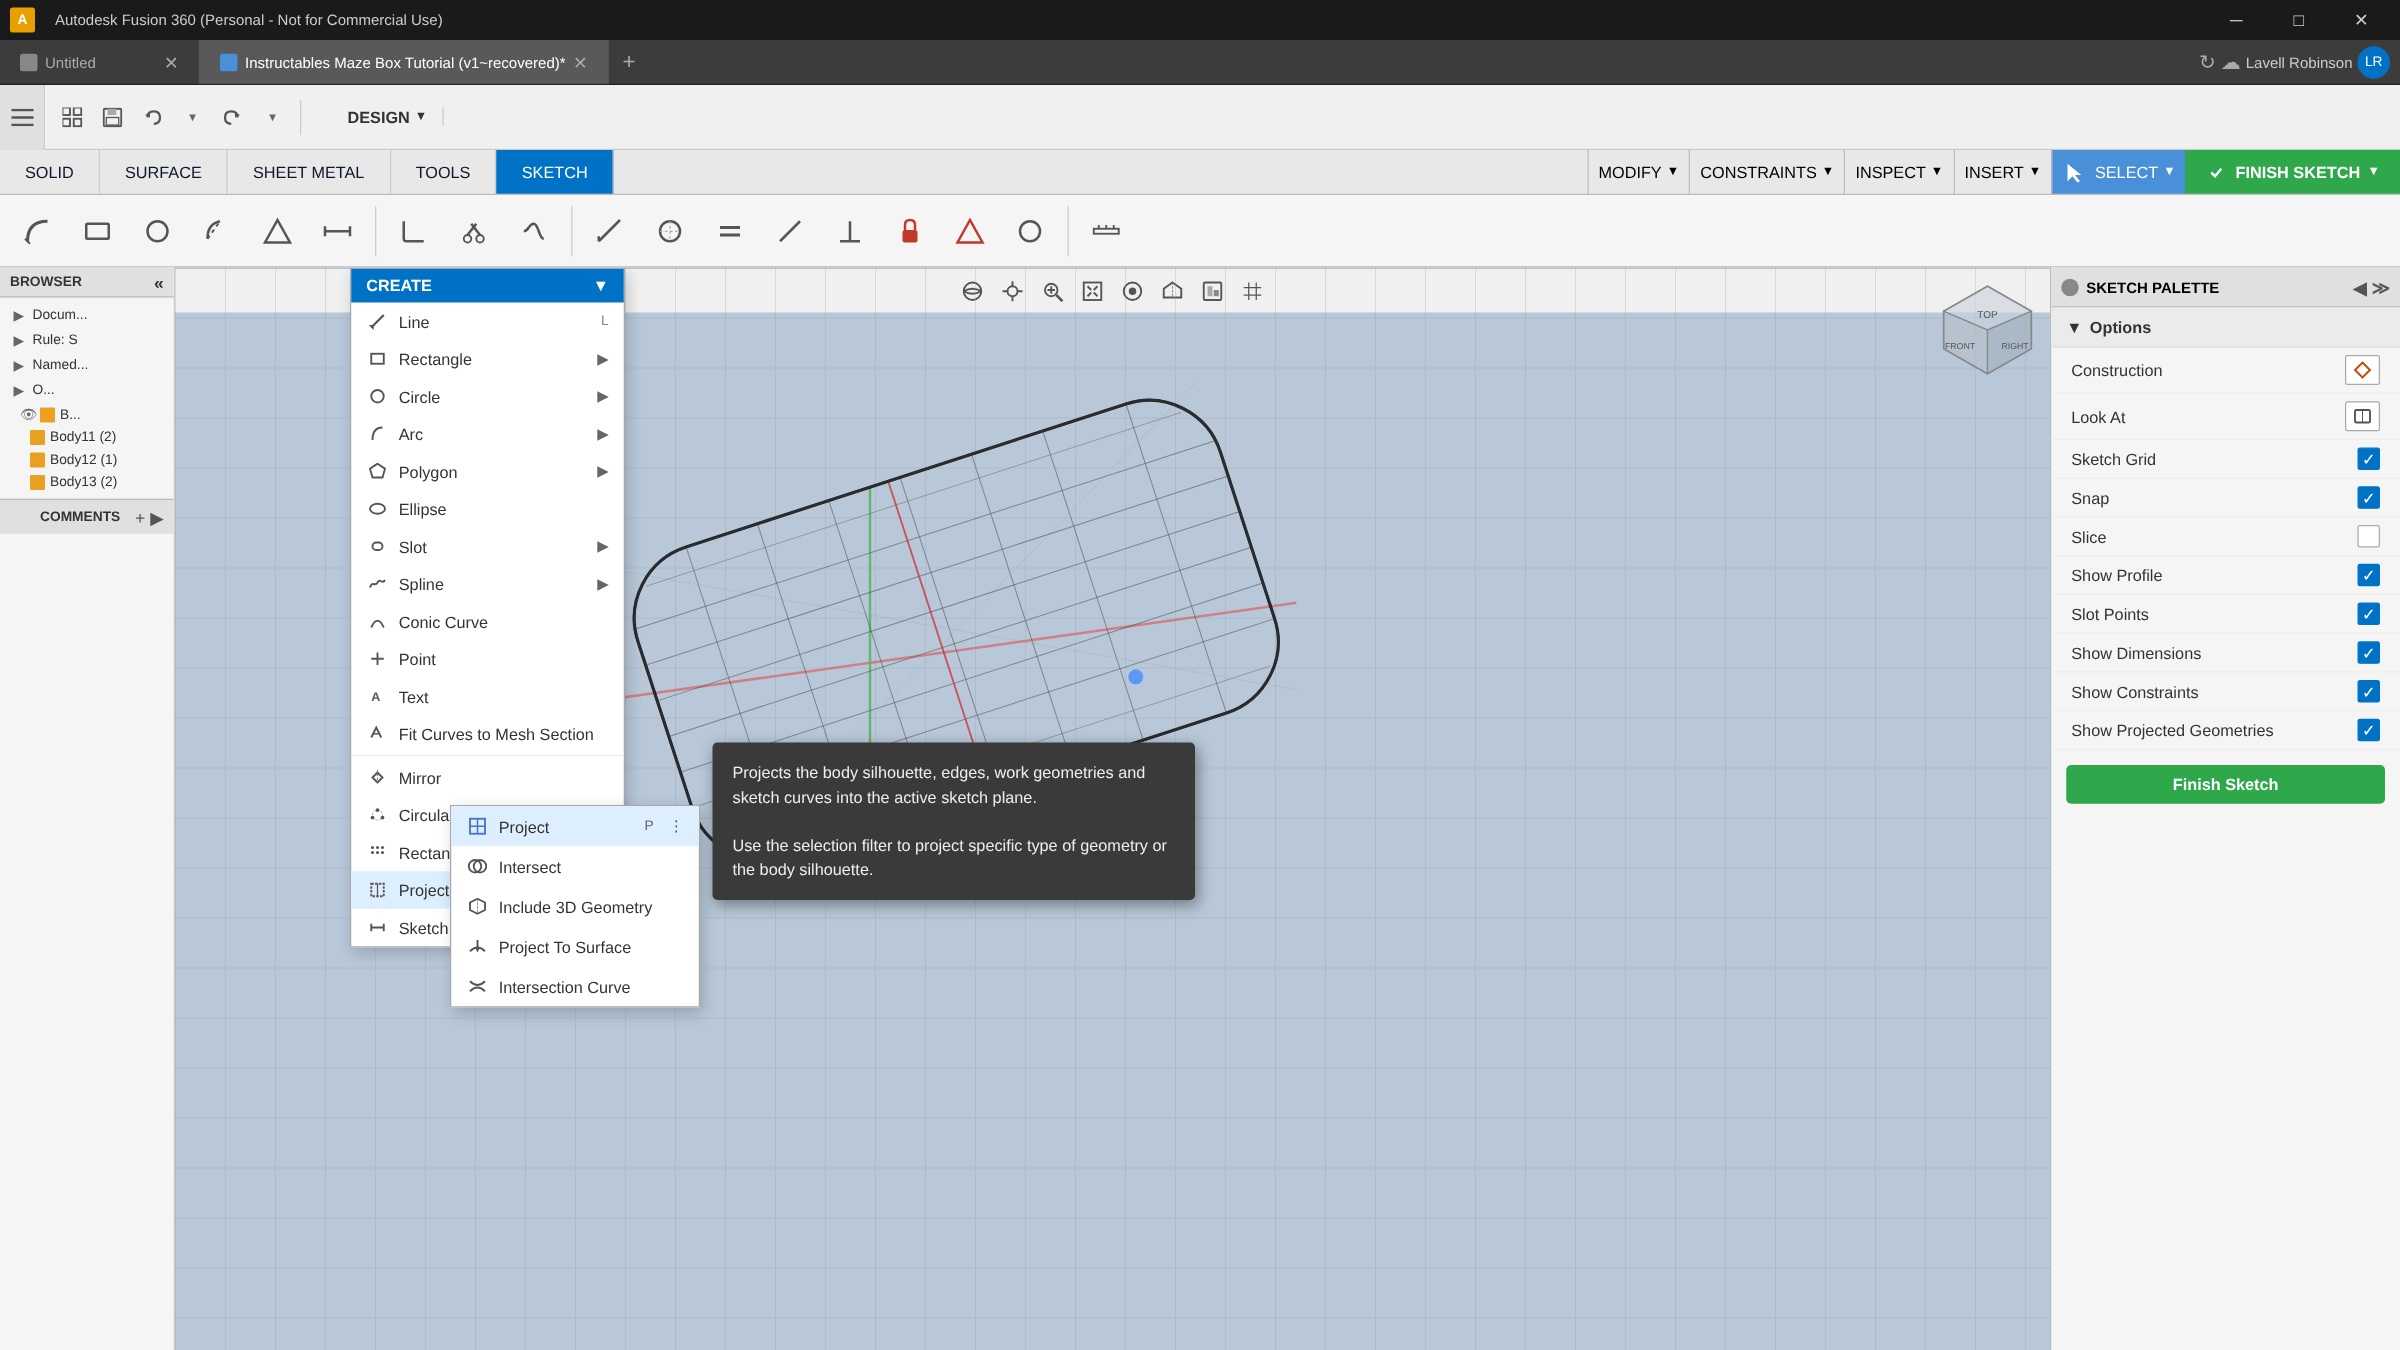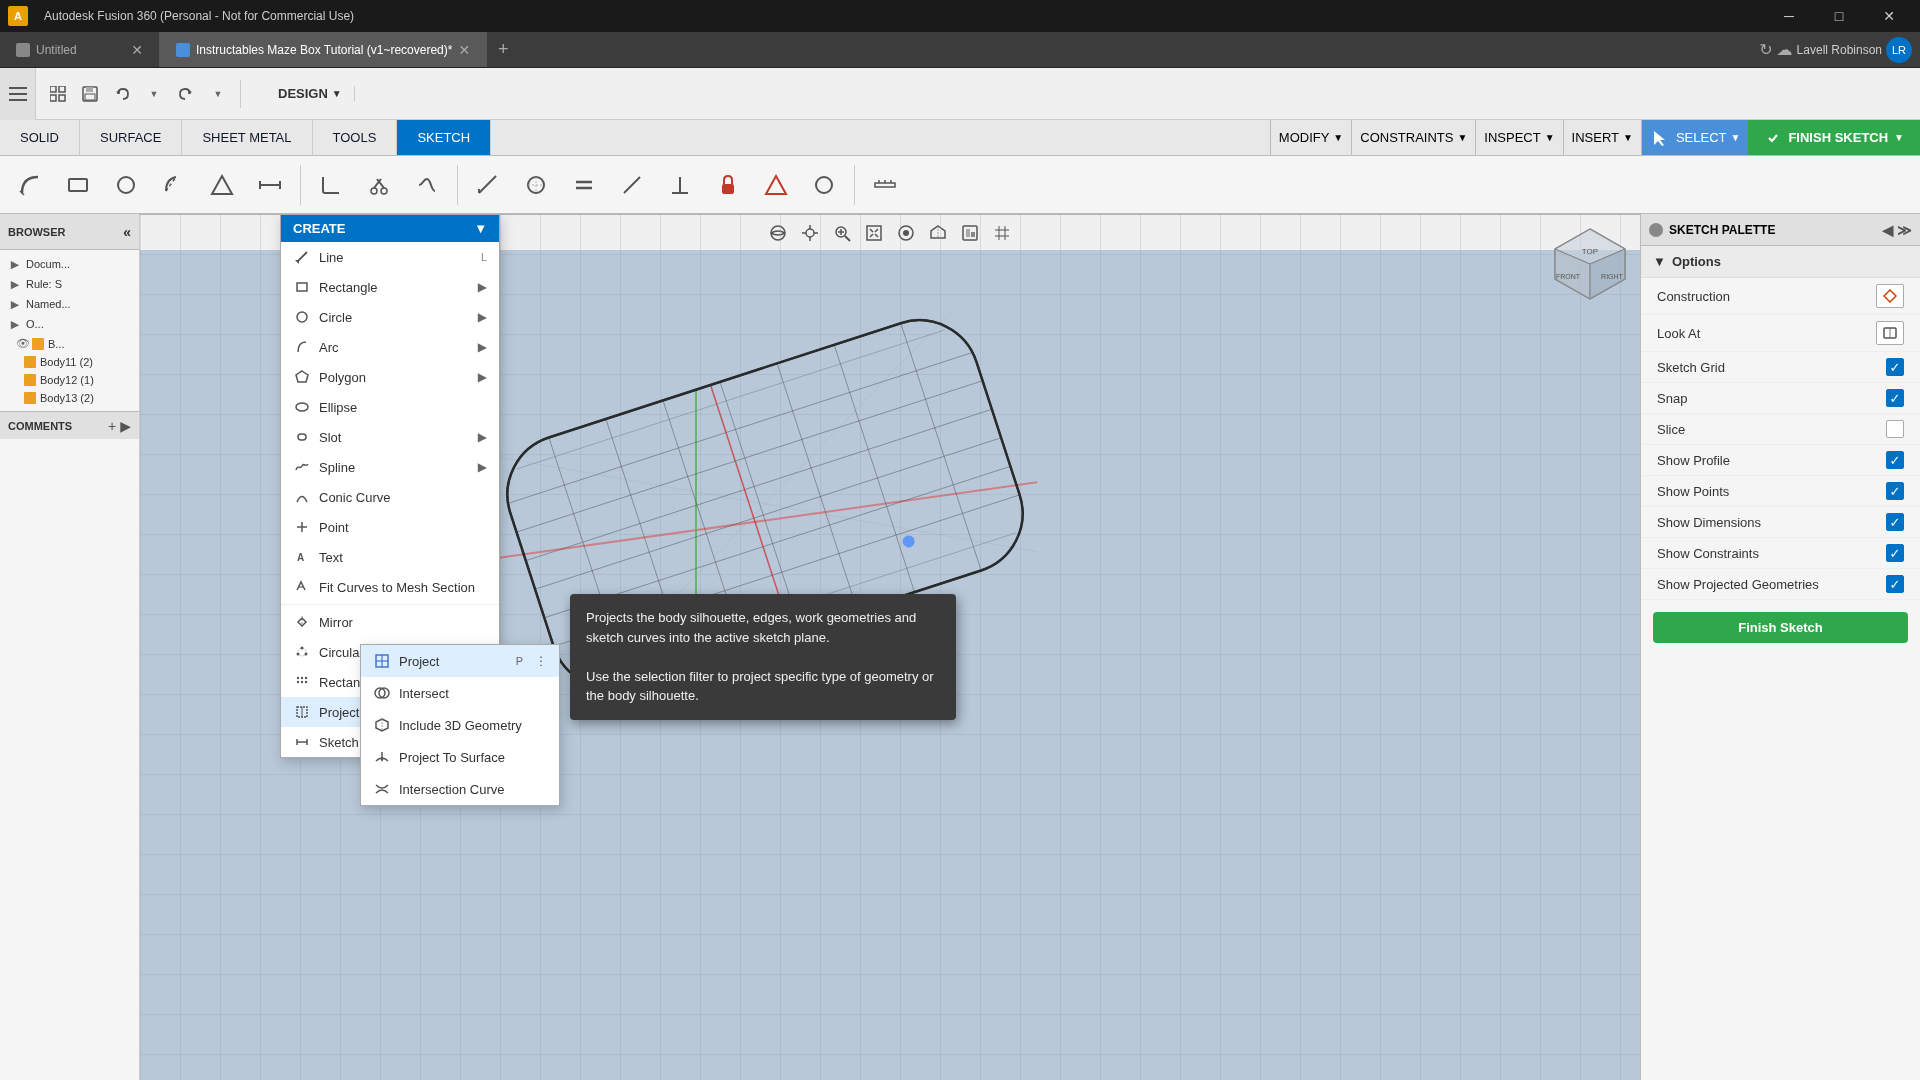--- a/index.html
+++ b/index.html
@@ -55,21 +55,21 @@
     }
     .ribbon-tool { width:44px; height:44px; display:flex; flex-direction:column; align-items:center; justify-content:center; cursor:pointer; border-radius:4px; gap:3px; }
     .ribbon-tool svg { width:24px; height:24px; }
     .ribbon-divider { width:1px; height:40px; background:#ccc; margin:0 4px; }
 
     
     #main-layout { display:flex; width:100%; height: calc(1080px - 32px - 36px - 36px - 58px - 36px); }
 
     
     #sidebar { width:140px; background:#f5f5f5; border-right:1px solid #ccc; overflow:hidden; }
-    #sidebar-header { height:36px; background:#e0e0e0; display:flex; align-items:center; justify-content:space-between; padding:0 8px; font-weight:bold; font-size:11px; color:#333; border-bottom:1px solid #bbb; }
+    #sidebar-header { height:24px; background:#e0e0e0; display:flex; align-items:center; justify-content:space-between; padding:0 8px; font-weight:bold; font-size:11px; color:#333; border-bottom:1px solid #bbb; }
     #sidebar-content { padding:4px 0; overflow-y:auto; font-size:11px; }
     .sidebar-item { padding:3px 8px; display:flex; align-items:center; gap:4px; cursor:pointer; color:#333; }
     .sidebar-item .item-icon { width:14px; height:14px; display:flex; align-items:center; justify-content:center; color:#666; flex-shrink:0; }
 
     
     #viewport { flex:1; background: #b8c8d8; position:relative; overflow:hidden; }
     .grid-overlay { position:absolute; inset:0; background-image: linear-gradient(rgba(150,160,180,0.3) 1px, transparent 1px), linear-gradient(90deg, rgba(150,160,180,0.3) 1px, transparent 1px); background-size: 40px 40px; }
     .pink-line { position:absolute; width:600px; height:2px; background:rgba(220,80,80,0.6); top:35%; left:20%; transform:rotate(-8deg); }
     .green-line-v { position:absolute; width:2px; height:300px; background:rgba(80,180,80,0.8); left:37%; top:20%; }
 
@@ -388,21 +388,21 @@
       <div class="sidebar-item" style="padding-left:24px;">
         <span style="background:#e8a020;width:12px;height:12px;border-radius:1px;"></span>
         <span>Body12 (1)</span>
       </div>
       <div class="sidebar-item" style="padding-left:24px;">
         <span style="background:#e8a020;width:12px;height:12px;border-radius:1px;"></span>
         <span>Body13 (2)</span>
       </div>
     </div>
     <div style="height:28px;background:#e0e0e0;border-top:1px solid #bbb;display:flex;align-items:center;padding:0 8px;gap:4px;">
-      <span style="font-size:11px;font-weight:bold;color:#333;">COMMENTS</span>
+      <span style="font-size:11px;font-weight:bold;color:#333;margin-left:24px;">COMMENTS</span>
       <span style="margin-left:auto;cursor:pointer;font-size:14px;color:#555;">+</span>
       <span style="cursor:pointer;font-size:14px;color:#555;">▶</span>
     </div>
   </div>
 
   <div id="viewport">
 
     <div class="grid-overlay"></div>
 
     <div class="pink-line"></div>
@@ -793,21 +793,21 @@
       <span class="palette-row-label">Slice</span>
       <div class="palette-check unchecked"></div>
     </div>
 
     <div class="palette-row">
       <span class="palette-row-label">Show Profile</span>
       <div class="palette-check checked">✓</div>
     </div>
 
     <div class="palette-row">
-      <span class="palette-row-label">Show Points</span>
+      <span class="palette-row-label">Slot Points</span>
       <div class="palette-check checked">✓</div>
     </div>
 
     <div class="palette-row">
       <span class="palette-row-label">Show Dimensions</span>
       <div class="palette-check checked">✓</div>
     </div>
 
     <div class="palette-row">
       <span class="palette-row-label">Show Constraints</span>

